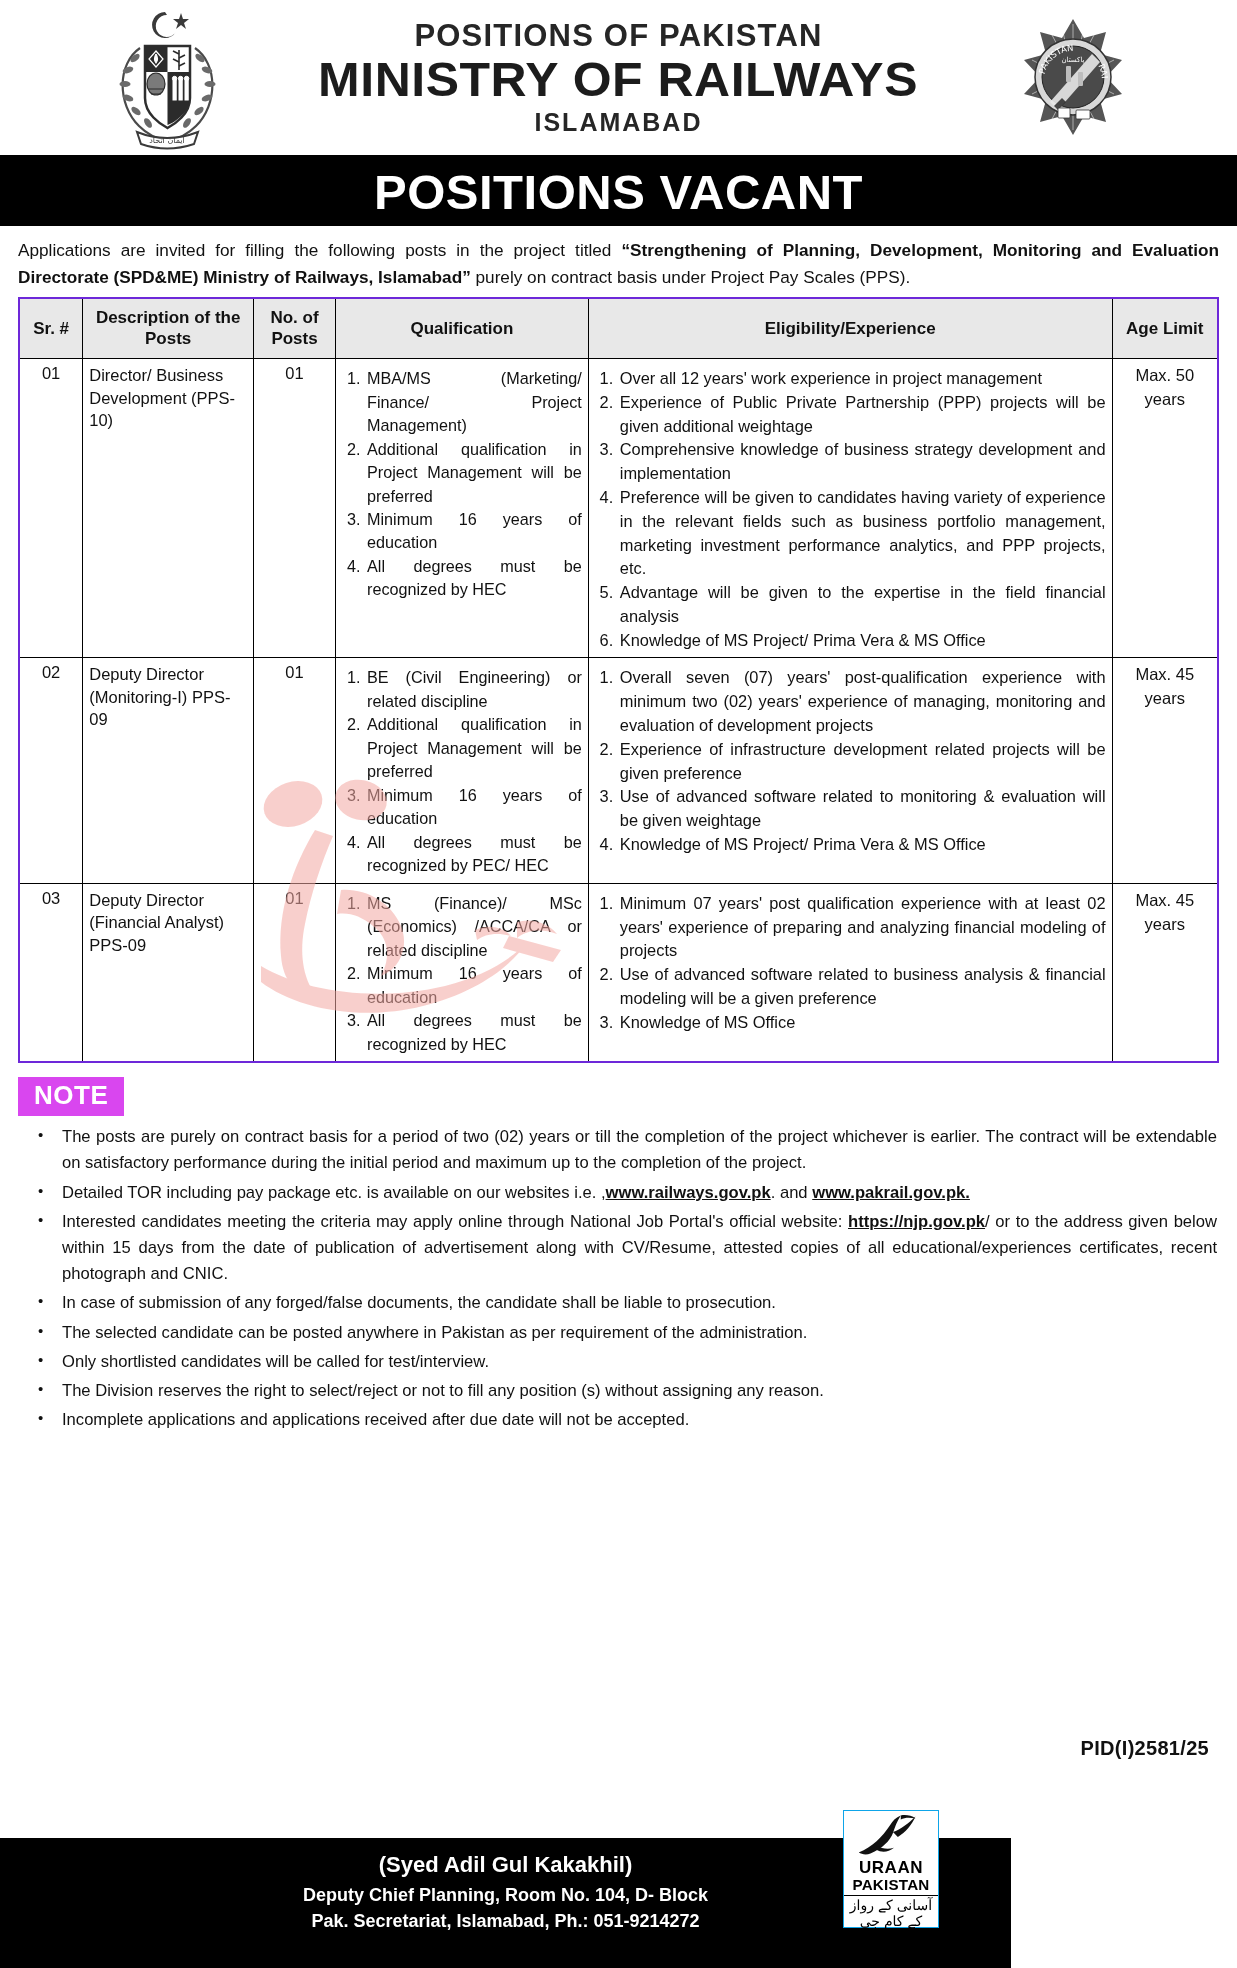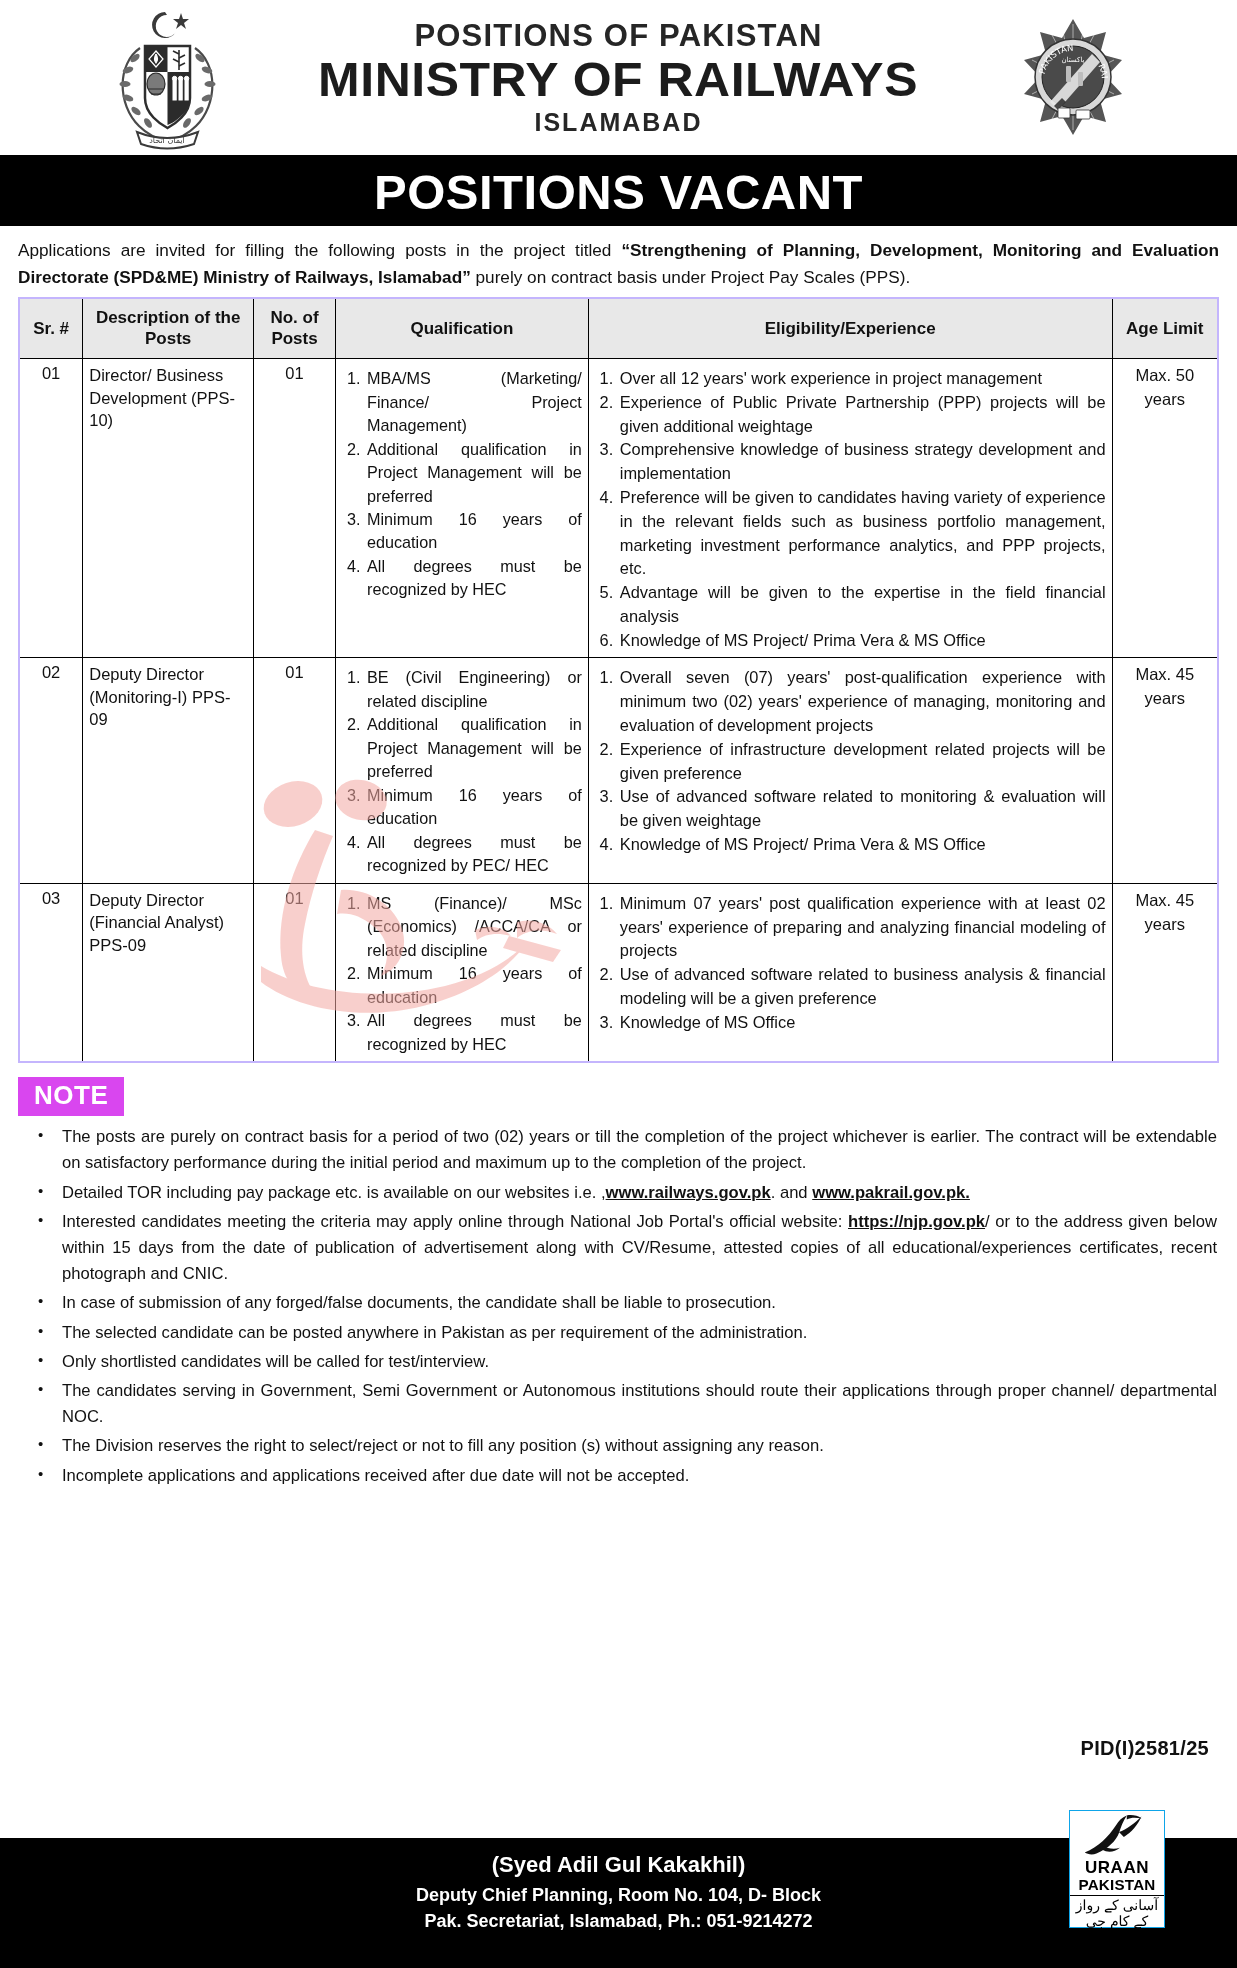--- a/index.html
+++ b/index.html
@@ -91,21 +91,21 @@
     text-align: justify;
     color: #111;
   }
   .intro b { font-weight: bold; }
 
   
   .tbl-wrap { padding: 0 18px; }
   table.posts {
     width: 100%;
     border-collapse: collapse;
-    border: 2px solid #c4b5fd;
+    border: 2px solid #6d28d9;
     table-layout: fixed;
   }
   table.posts th, table.posts td {
     border: 1px solid #000;
     vertical-align: top;
     padding: 5px 6px;
   }
   table.posts thead th {
     background: #e8e8e8;
     text-align: center;
@@ -177,21 +177,21 @@
     font-size: 20px;
     font-weight: bold;
     letter-spacing: 0.3px;
   }
 
   
   .footer {
     position: absolute;
     left: 0;
     bottom: 0;
-    width: 1237px;
+    width: 1011px;
     height: 130px;
     background: #000;
     color: #fff;
     text-align: center;
     box-sizing: border-box;
     padding-top: 14px;
   }
   .footer .name {
     font-size: 22px;
     font-weight: bold;
@@ -471,21 +471,20 @@
 
   
   <div class="note-head">NOTE</div>
   <ul class="notes" id="notes-list">
       <li><span>The posts are purely on contract basis for a period of two (02) years or till the completion of the project whichever is earlier. The contract will be extendable on satisfactory performance during the initial period and maximum up to the completion of the project.</span></li>
       <li><span>Detailed TOR including pay package etc. is available on our websites i.e. ,</span><span class="ul-link">www.railways.gov.pk</span><span>. and </span><b>www.pakrail.gov.pk.</b></li>
       <li><span>Interested candidates meeting the criteria may apply online through National Job Portal's official website: </span><b>https://njp.gov.pk</b><span>/ or to the address given below within 15 days from the date of publication of advertisement along with CV/Resume, attested copies of all educational/experiences certificates, recent photograph and CNIC.</span></li>
       <li><span>In case of submission of any forged/false documents, the candidate shall be liable to prosecution.</span></li>
       <li><span>The selected candidate can be posted anywhere in Pakistan as per requirement of the administration.</span></li>
       <li><span>Only shortlisted candidates will be called for test/interview.</span></li>
-      <li><span>The candidates serving in Government, Semi Government or Autonomous institutions should route their applications through proper channel/ departmental NOC.</span></li>
       <li><span>The Division reserves the right to select/reject or not to fill any position (s) without assigning any reason.</span></li>
       <li><span>Incomplete applications and applications received after due date will not be accepted.</span></li>
     </ul>
 
   <div class="pid">PID(I)2581/25</div>
 
   
   <div class="footer">
     <div class="name">(Syed Adil Gul Kakakhil)</div>
     <div class="addr">Deputy Chief Planning, Room No. 104, D- Block</div>

